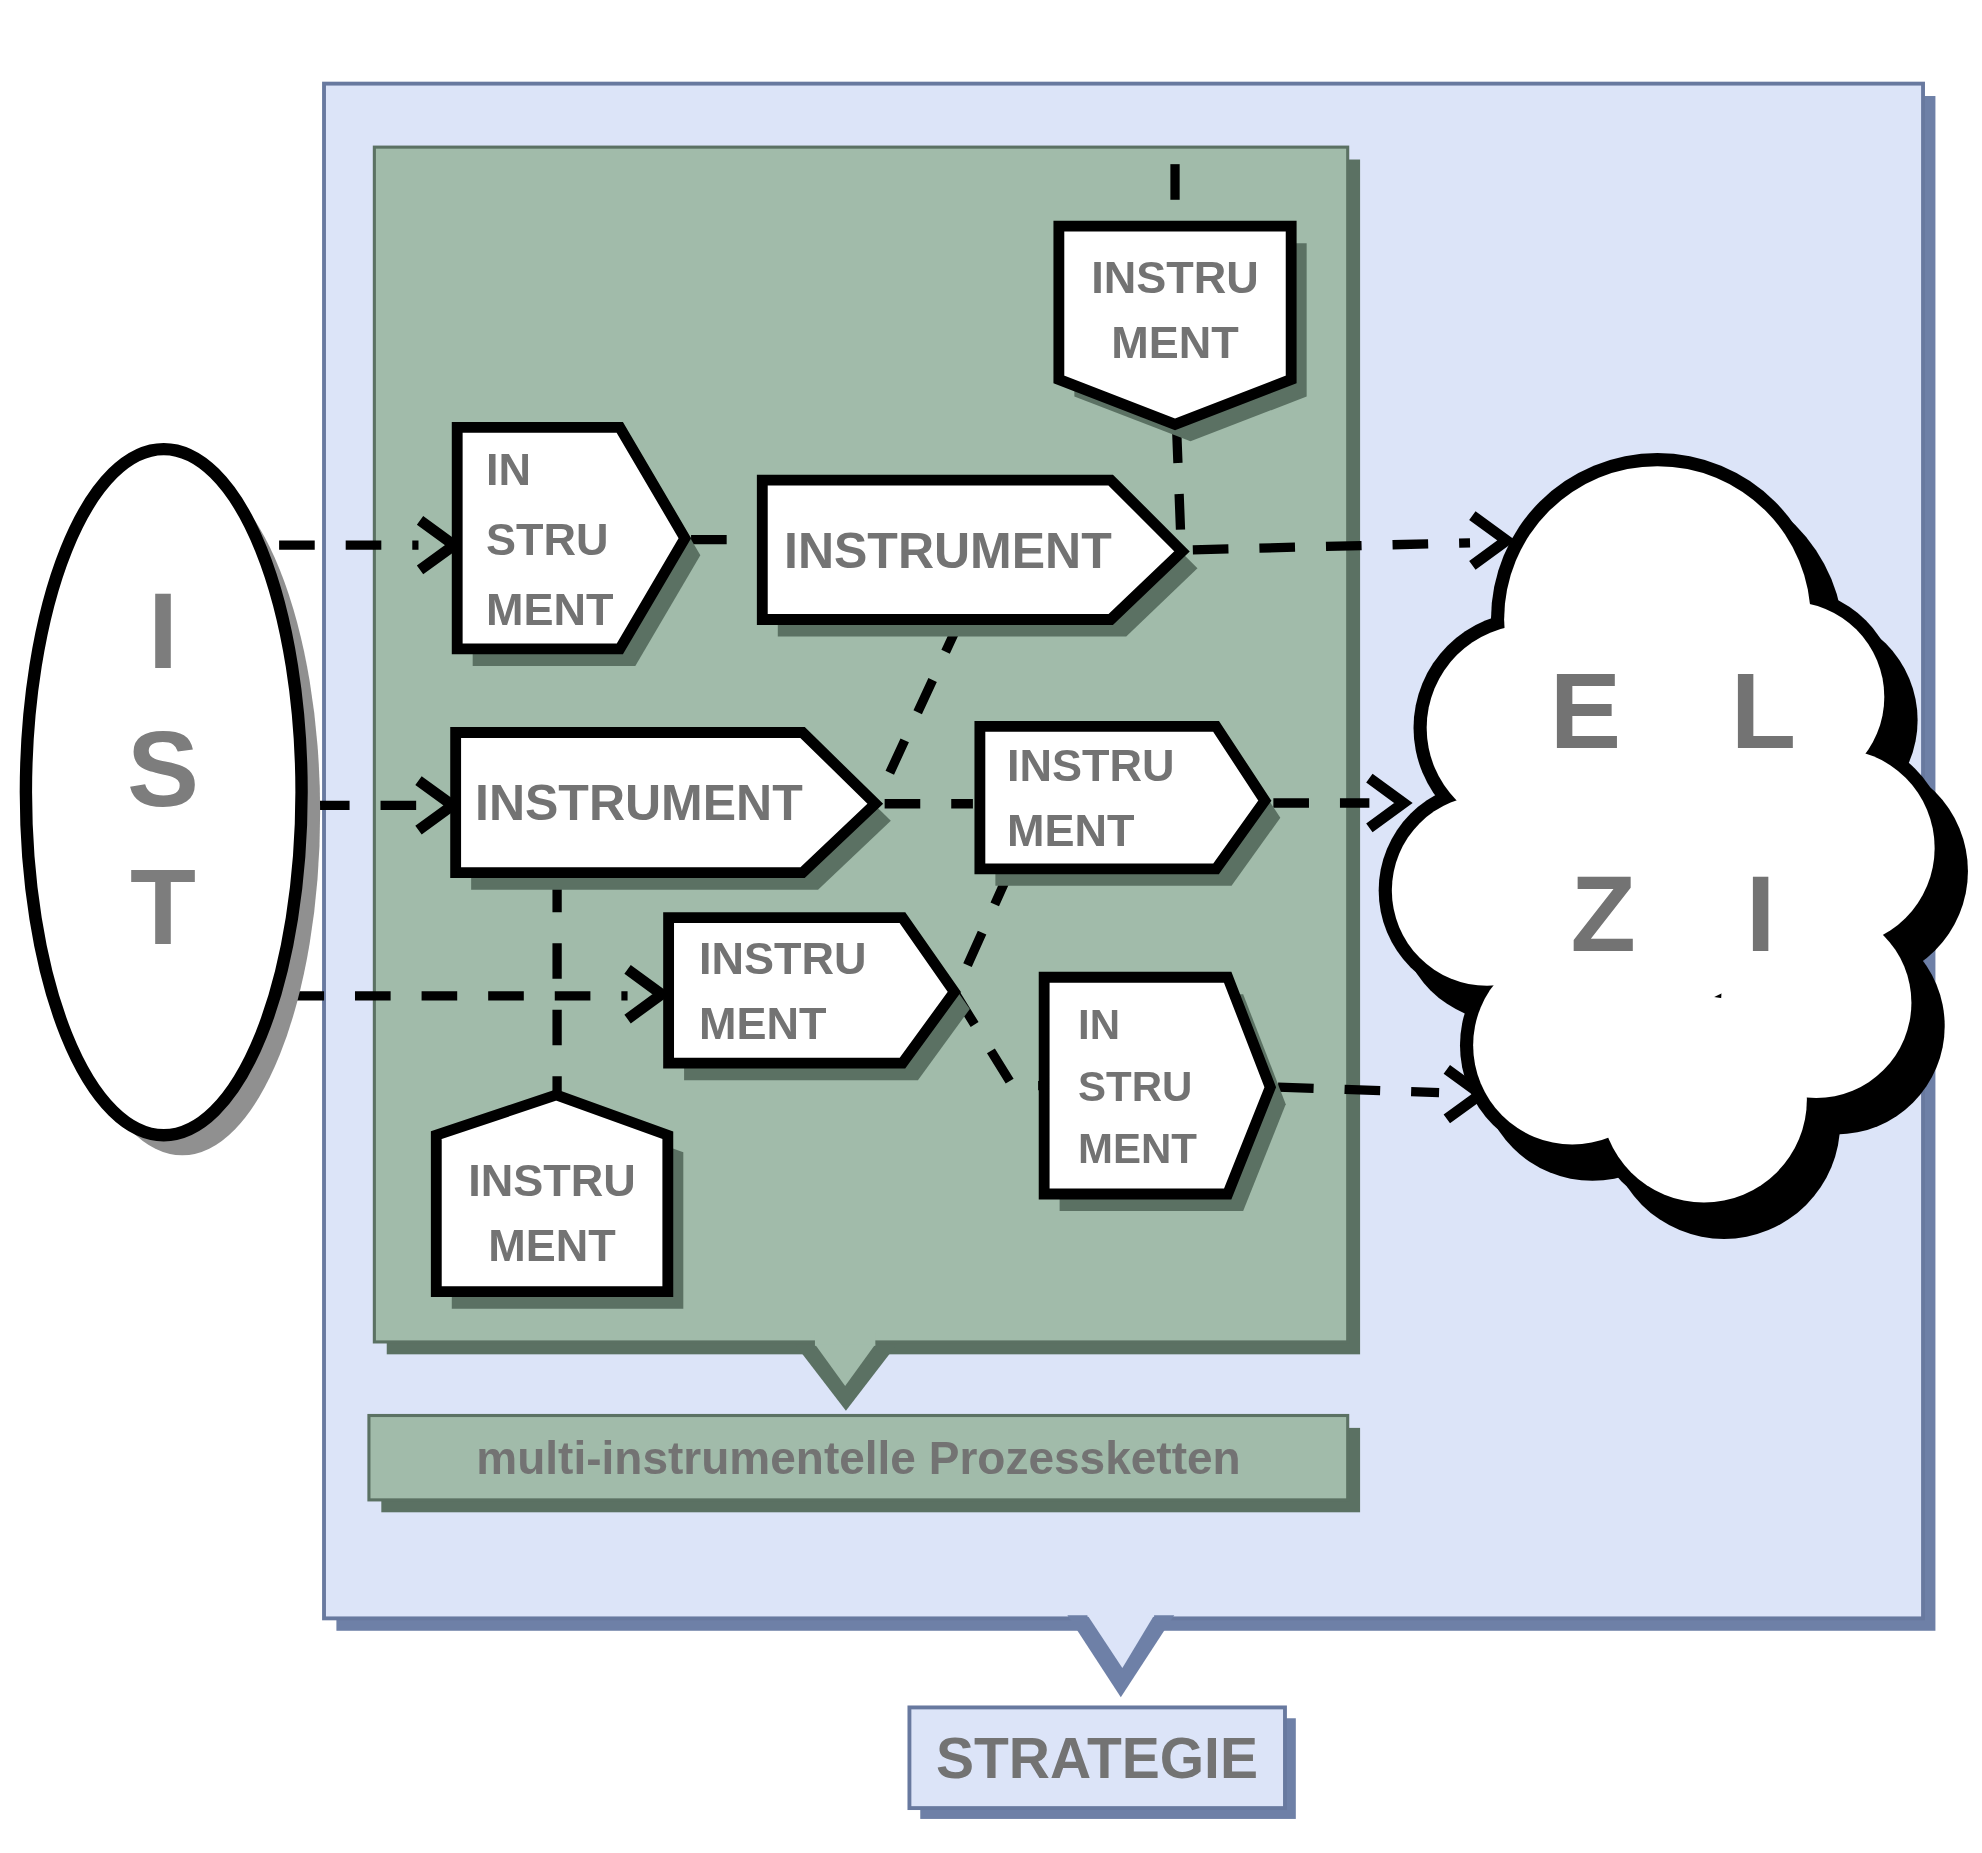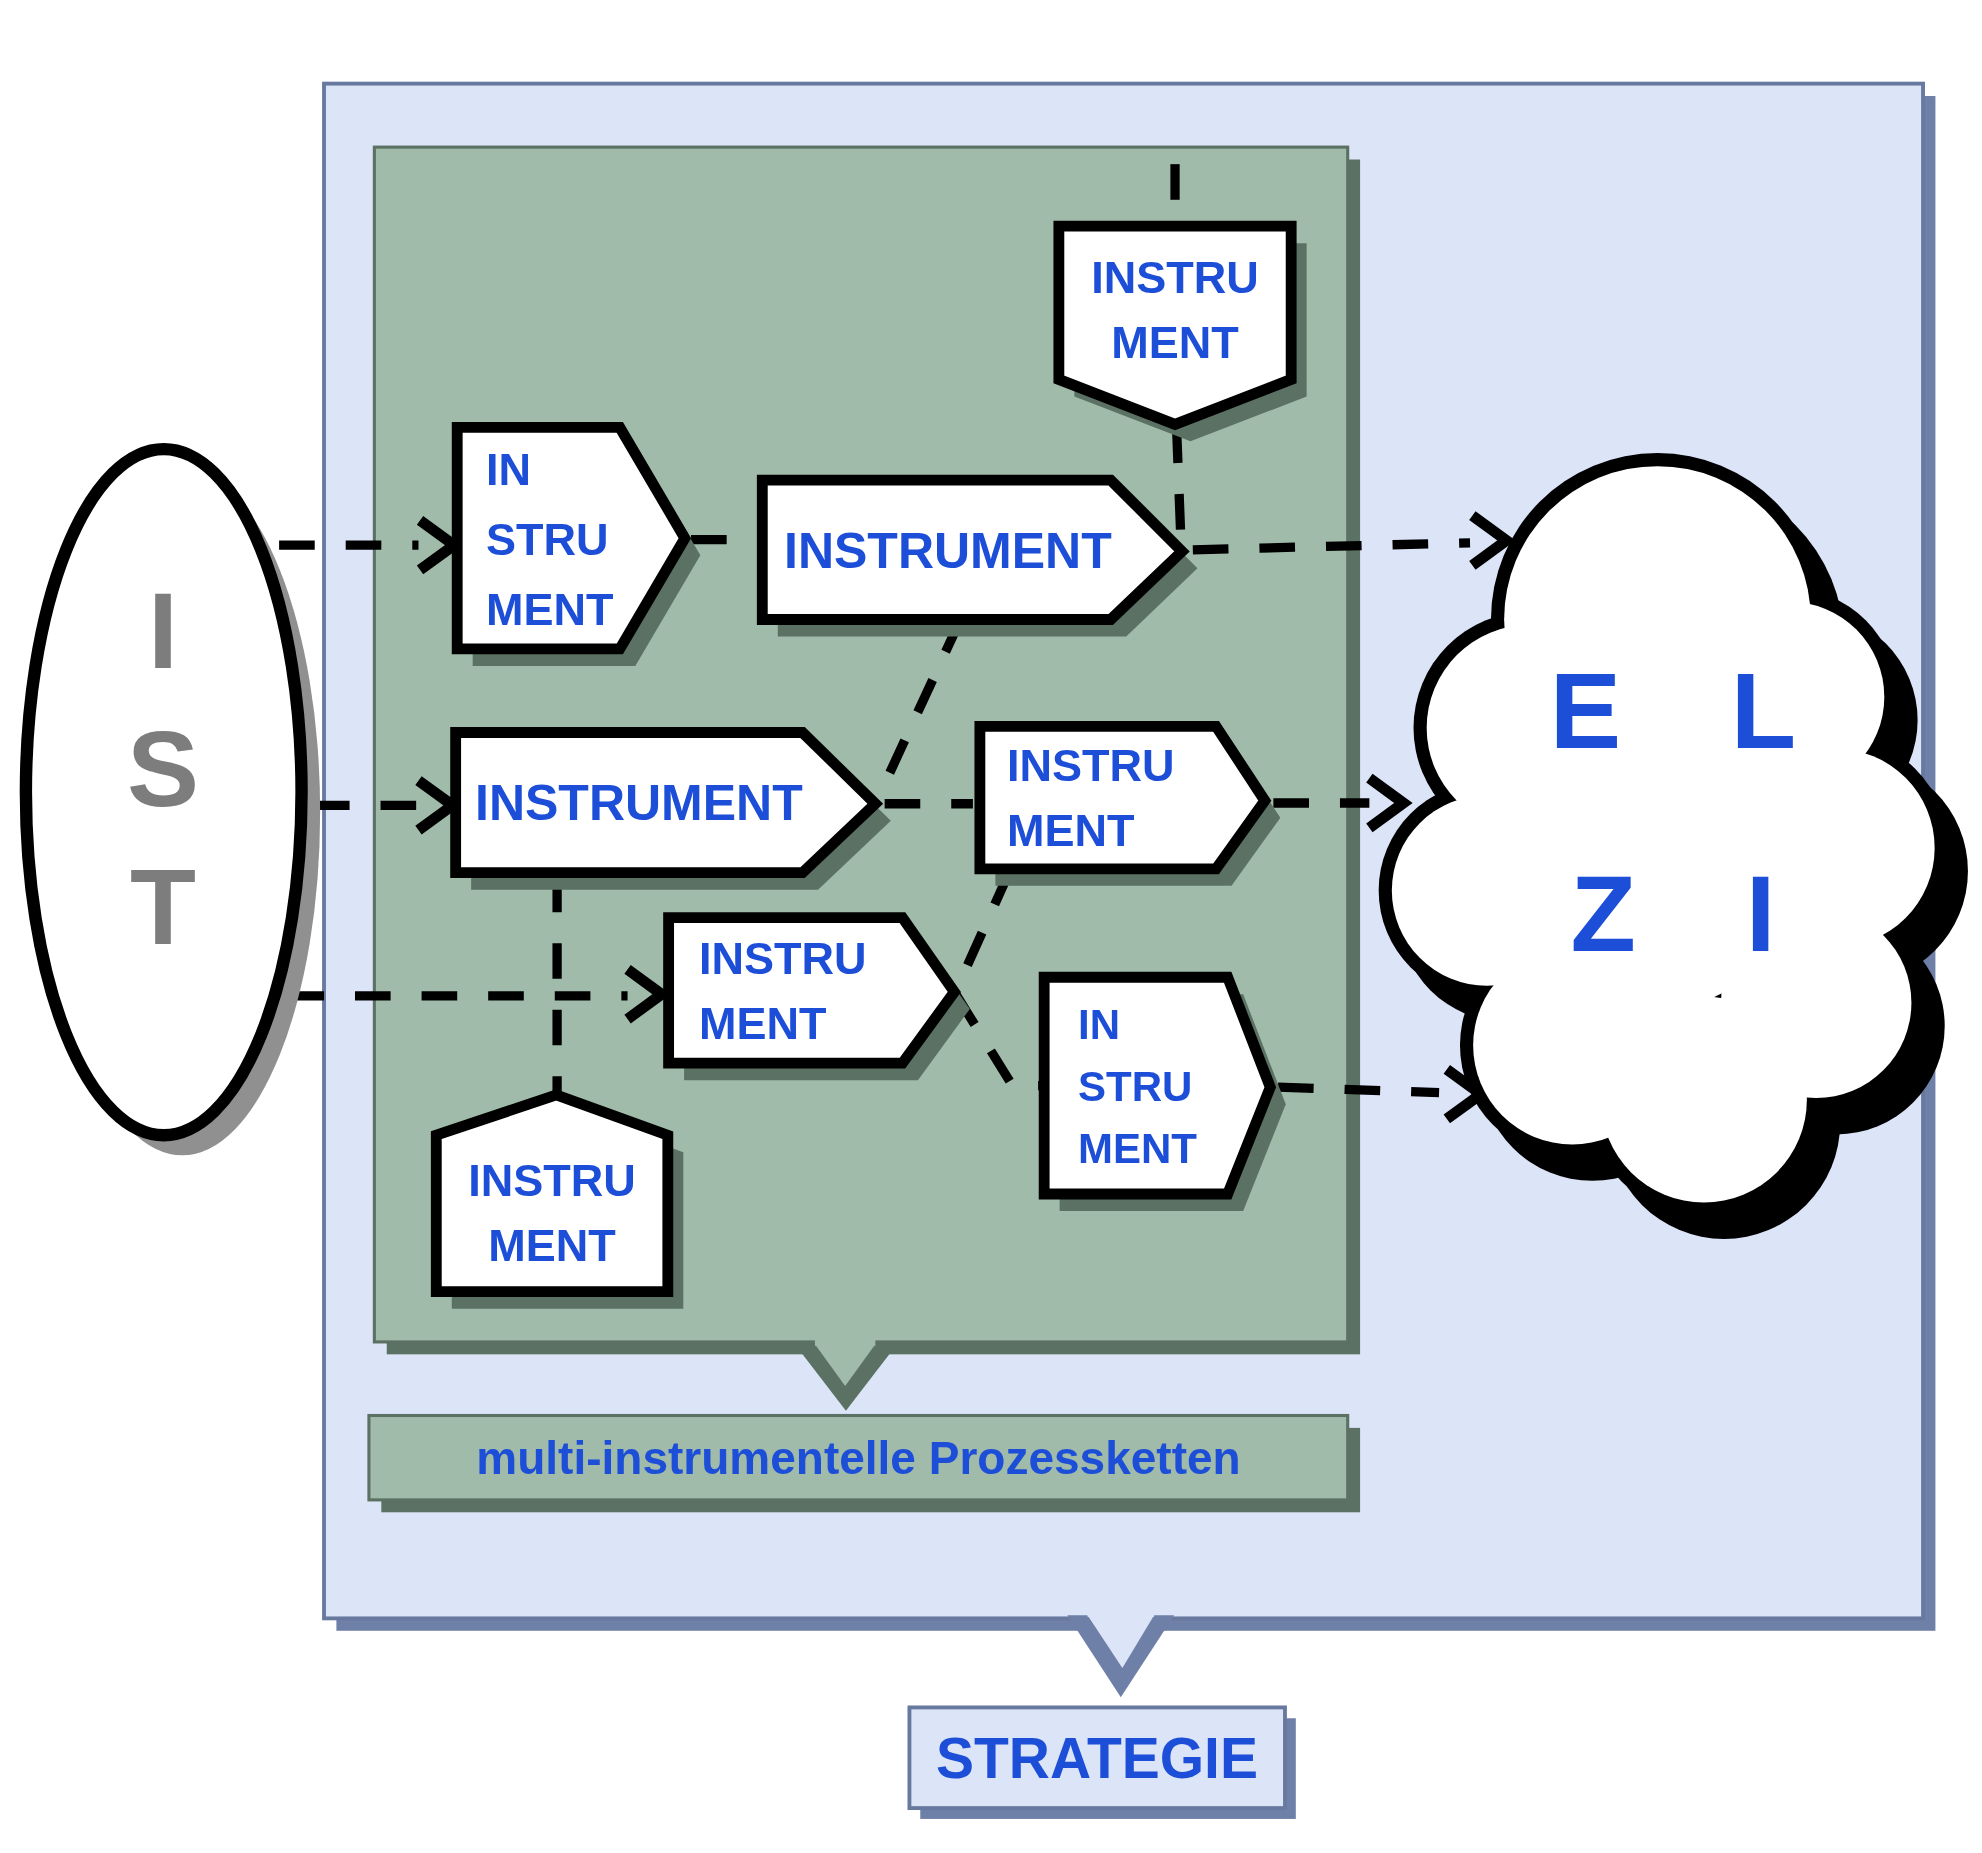--- a/index.html
+++ b/index.html
@@ -1,19 +1,19 @@
 <!DOCTYPE html>
 <html style="font-size:12.4px"><head>
 <meta charset="utf-8">
 <style>
   html,body{margin:0;padding:0;background:#ffffff;}
   .stage{position:relative;width:1983px;height:1853px;background:#ffffff;overflow:hidden;
          font-family:"Liberation Sans",sans-serif;}
   .stage svg{position:absolute;left:0;top:0;}
-  .txt{position:absolute;font-weight:bold;color:#1d4ed8;}
+  .txt{position:absolute;font-weight:bold;color:#737373;}
   .pent-top-txt{left:1059px;top:245px;width:232px;text-align:center;font-size:45px;line-height:65px;}
   .left-arrow-txt{left:486px;top:435px;font-size:45px;line-height:70px;}
   .wide-arrow-txt{left:784px;top:522px;font-size:50px;line-height:59px;}
   .mid-arrow-txt{left:475px;top:774px;font-size:50px;line-height:59px;}
   .right-mid-txt{left:1007px;top:733px;font-size:45px;line-height:65px;}
   .center-bottom-txt{left:699px;top:926px;font-size:45px;line-height:65px;}
   .bottom-right-txt{left:1078px;top:994px;font-size:42px;line-height:62px;}
   .pent-bottom-txt{left:436px;top:1148px;width:232px;text-align:center;font-size:45px;line-height:65px;}
   .ist-txt{left:78px;top:562px;width:170px;text-align:center;font-size:108px;line-height:138px;
            color:#7d7d7d;}

